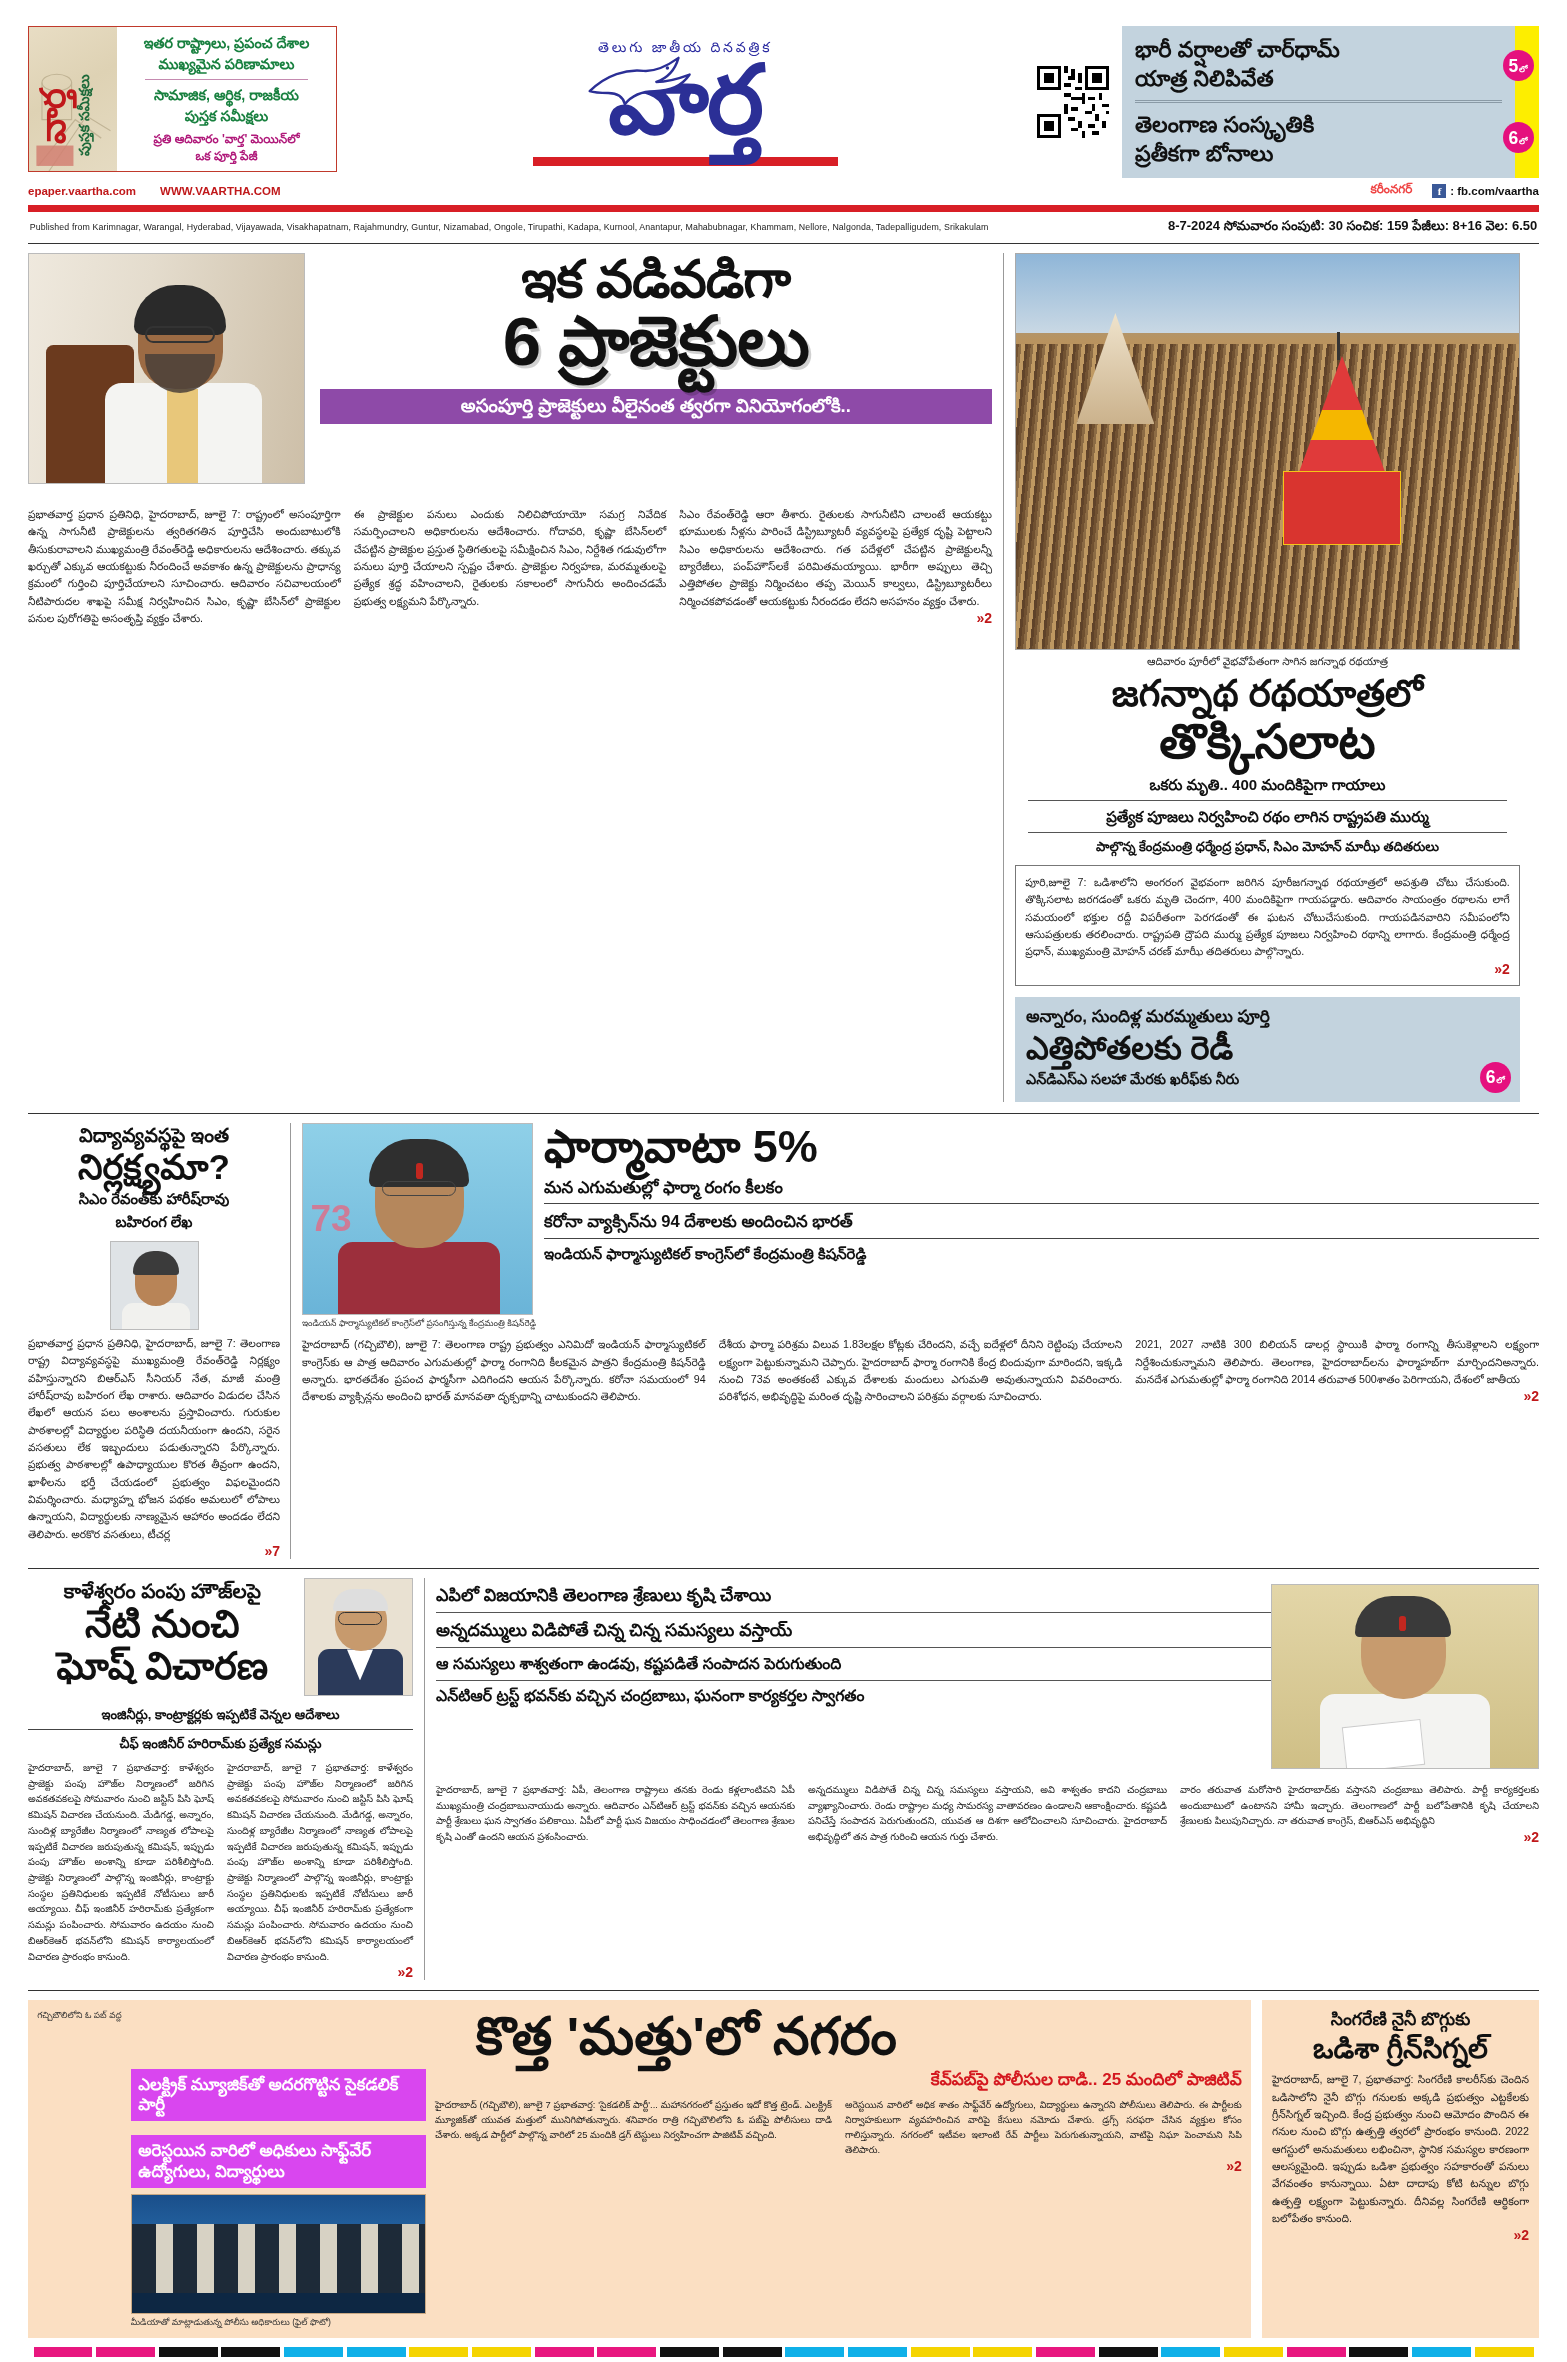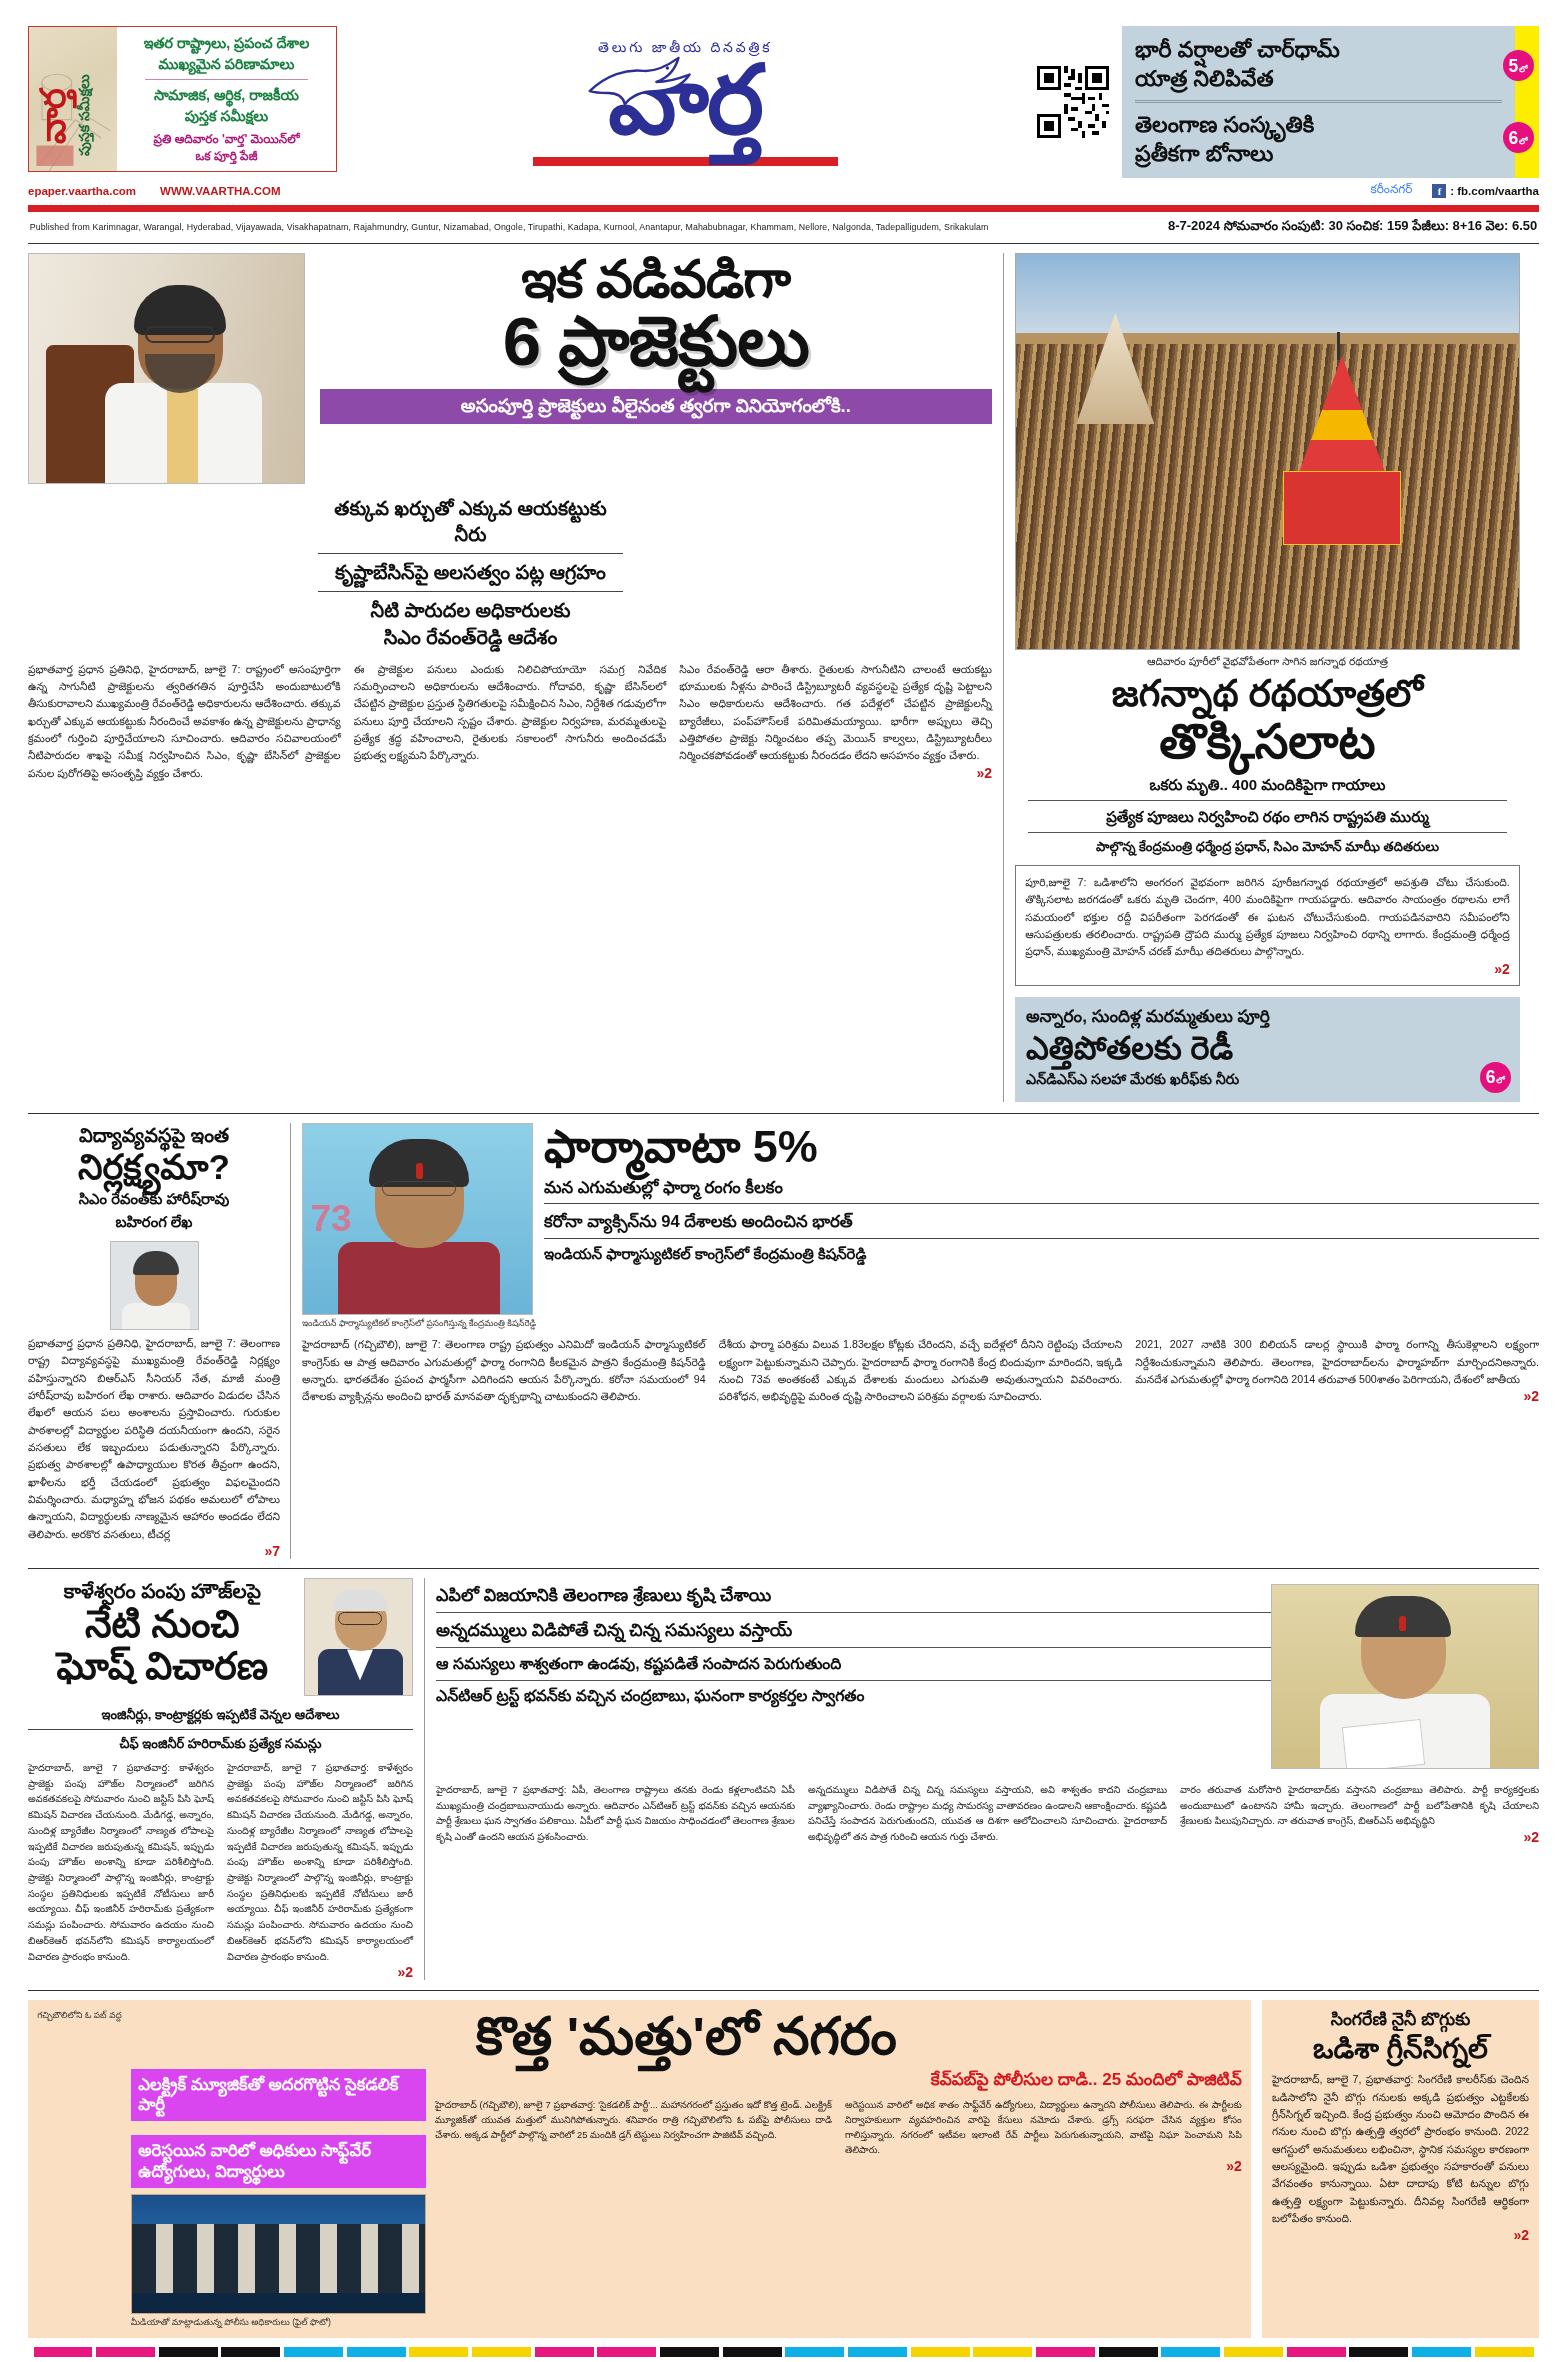--- a/index.html
+++ b/index.html
@@ -65,21 +65,21 @@
   .badge small { font-size:8.3px; margin-left:0.9px; }
   .badge.b5 { right:5.5px; top:24px; }
   .badge.b6 { right:5.5px; top:96px; }
 
   
   .mastfoot { display:flex; align-items:center; justify-content:space-between;
               margin-top:1.8px; height:22px; }
   .mf-left { display:flex; gap:24px; align-items:center; }
   .mf-left span { color:#c0181a; font-weight:bold; font-size:11.5px; }
   .mf-right { display:flex; gap:20px; align-items:center; }
-  .mf-city { font-size:12px; color:#3b82f6; }
+  .mf-city { font-size:12px; color:#ef4444;font-weight:bold; }
   .fb { display:flex; align-items:center; gap:3.7px; font-size:11.5px; font-weight:bold; }
   .fb-i { width:14px; height:14px; background:#3b5998; color:#fff; font-size:11px;
           font-weight:bold; text-align:center; line-height:14px; font-family:"Liberation Serif",serif;}
   .redbar { height:6.5px; background:#d81f26; margin-top:3.7px; }
 
   .dateline { display:flex; justify-content:space-between; align-items:center;
               padding:6.5px 1.8px 6.5px 1.8px; }
   .dateline .pub { font-size:8.8px; color:#222; letter-spacing:0.1px; }
   .dateline .dt { font-size:13px; font-weight:bold; color:#111; }
   .thinline { height:0.9px; background:#333; }
@@ -380,28 +380,20 @@
           <h1 class="mainhead">
             <span class="l1">ఇక వడివడిగా</span>
             <span class="l2">6 ప్రాజెక్టులు</span>
           </h1>
           <div class="purplebar">అసంపూర్తి ప్రాజెక్టులు వీలైనంత త్వరగా వినియోగంలోకి..</div>
         </div>
       </div>
 
       <div class="deck">
         <div style="width:277px"></div>
-        <div class="deck-col">
-          <div class="deck-l">తక్కువ ఖర్చుతో ఎక్కువ ఆయకట్టుకు నీరు</div>
-          <div class="deck-rule"></div>
-          <div class="deck-l">కృష్ణాబేసిన్‌పై అలసత్వం పట్ల ఆగ్రహం</div>
-          <div class="deck-rule"></div>
-          <div class="deck-l">నీటి పారుదల అధికారులకు</div>
-          <div class="deck-l">సిఎం రేవంత్‌రెడ్డి ఆదేశం</div>
-        </div>
         <div style="flex:1"></div>
       </div>
 
       <div class="cols3">
         <div class="col">
           <p class="body-tx">ప్రభాతవార్త ప్రధాన ప్రతినిధి, హైదరాబాద్, జూలై 7: రాష్ట్రంలో అసంపూర్తిగా ఉన్న సాగునీటి ప్రాజెక్టులను త్వరితగతిన పూర్తిచేసి అందుబాటులోకి తీసుకురావాలని ముఖ్యమంత్రి రేవంత్‌రెడ్డి అధికారులను ఆదేశించారు. తక్కువ ఖర్చుతో ఎక్కువ ఆయకట్టుకు నీరందించే అవకాశం ఉన్న ప్రాజెక్టులను ప్రాధాన్య క్రమంలో గుర్తించి పూర్తిచేయాలని సూచించారు. ఆదివారం సచివాలయంలో నీటిపారుదల శాఖపై సమీక్ష నిర్వహించిన సిఎం, కృష్ణా బేసిన్‌లో ప్రాజెక్టుల పనుల పురోగతిపై అసంతృప్తి వ్యక్తం చేశారు.</p>
         </div>
         <div class="col">
           <p class="body-tx">ఈ ప్రాజెక్టుల పనులు ఎందుకు నిలిచిపోయాయో సమగ్ర నివేదిక సమర్పించాలని అధికారులను ఆదేశించారు. గోదావరి, కృష్ణా బేసిన్‌లలో చేపట్టిన ప్రాజెక్టుల ప్రస్తుత స్థితిగతులపై సమీక్షించిన సిఎం, నిర్దేశిత గడువులోగా పనులు పూర్తి చేయాలని స్పష్టం చేశారు. ప్రాజెక్టుల నిర్వహణ, మరమ్మతులపై ప్రత్యేక శ్రద్ధ వహించాలని, రైతులకు సకాలంలో సాగునీరు అందించడమే ప్రభుత్వ లక్ష్యమని పేర్కొన్నారు.</p>
         </div>

